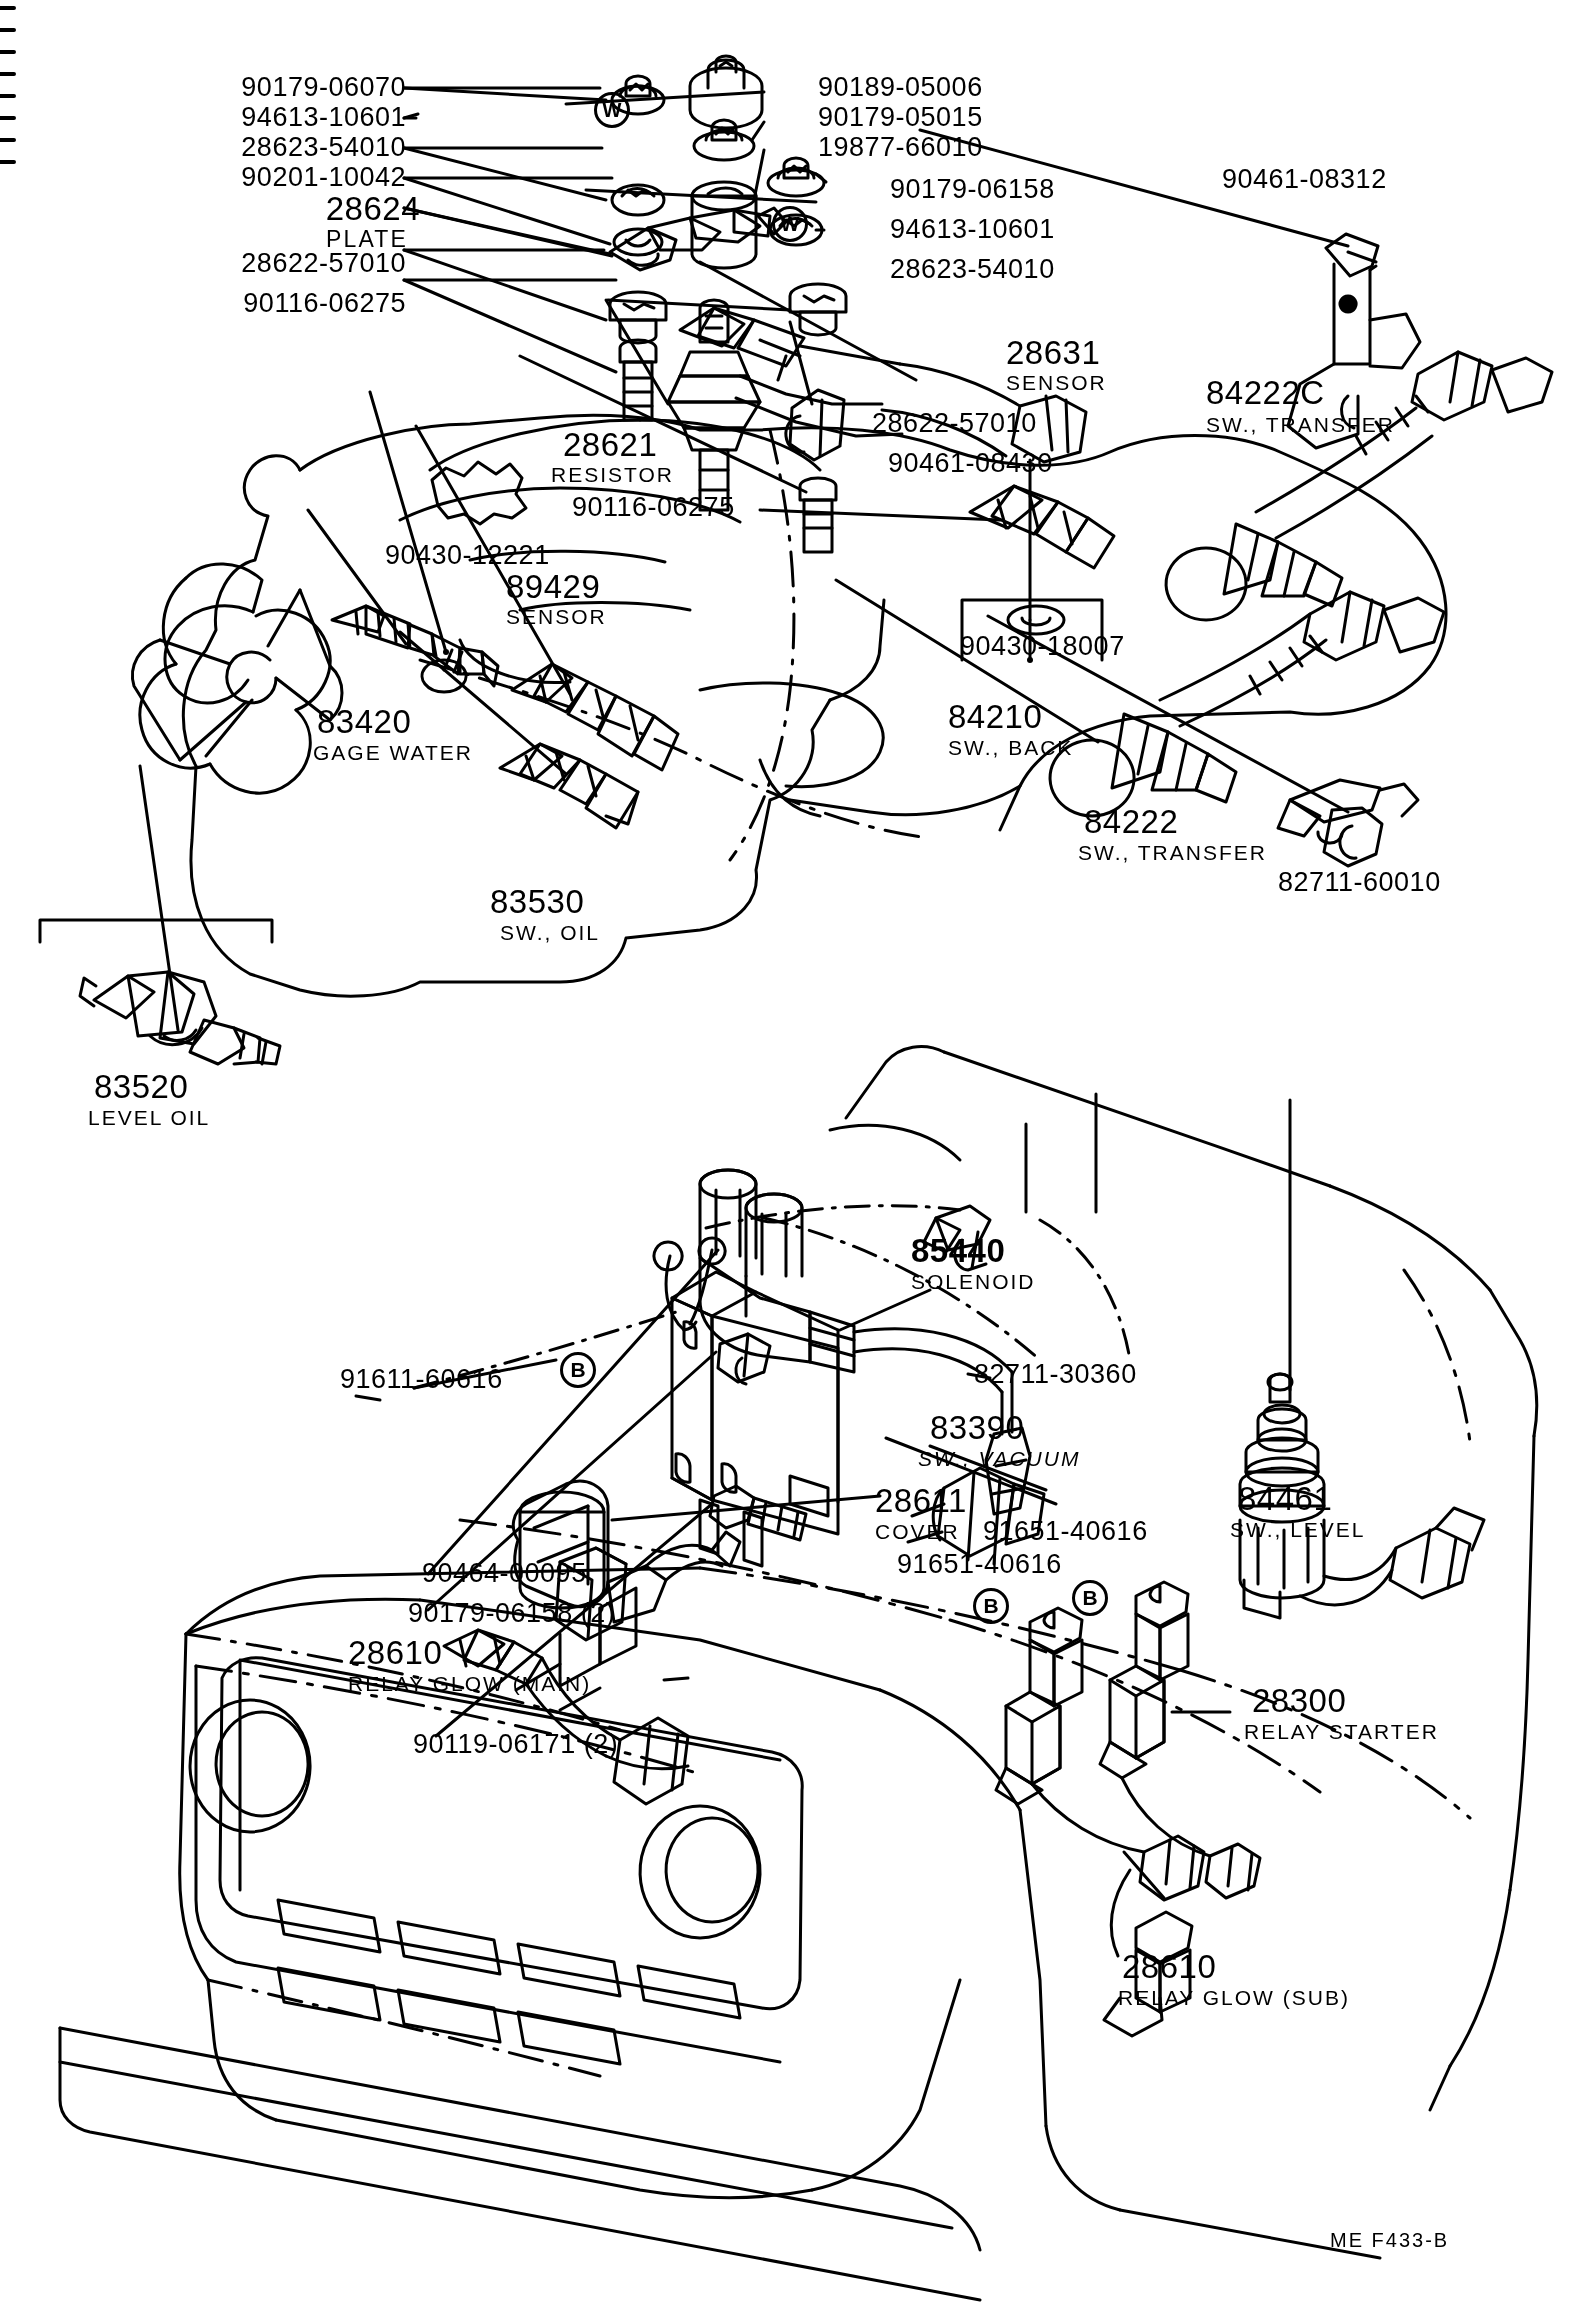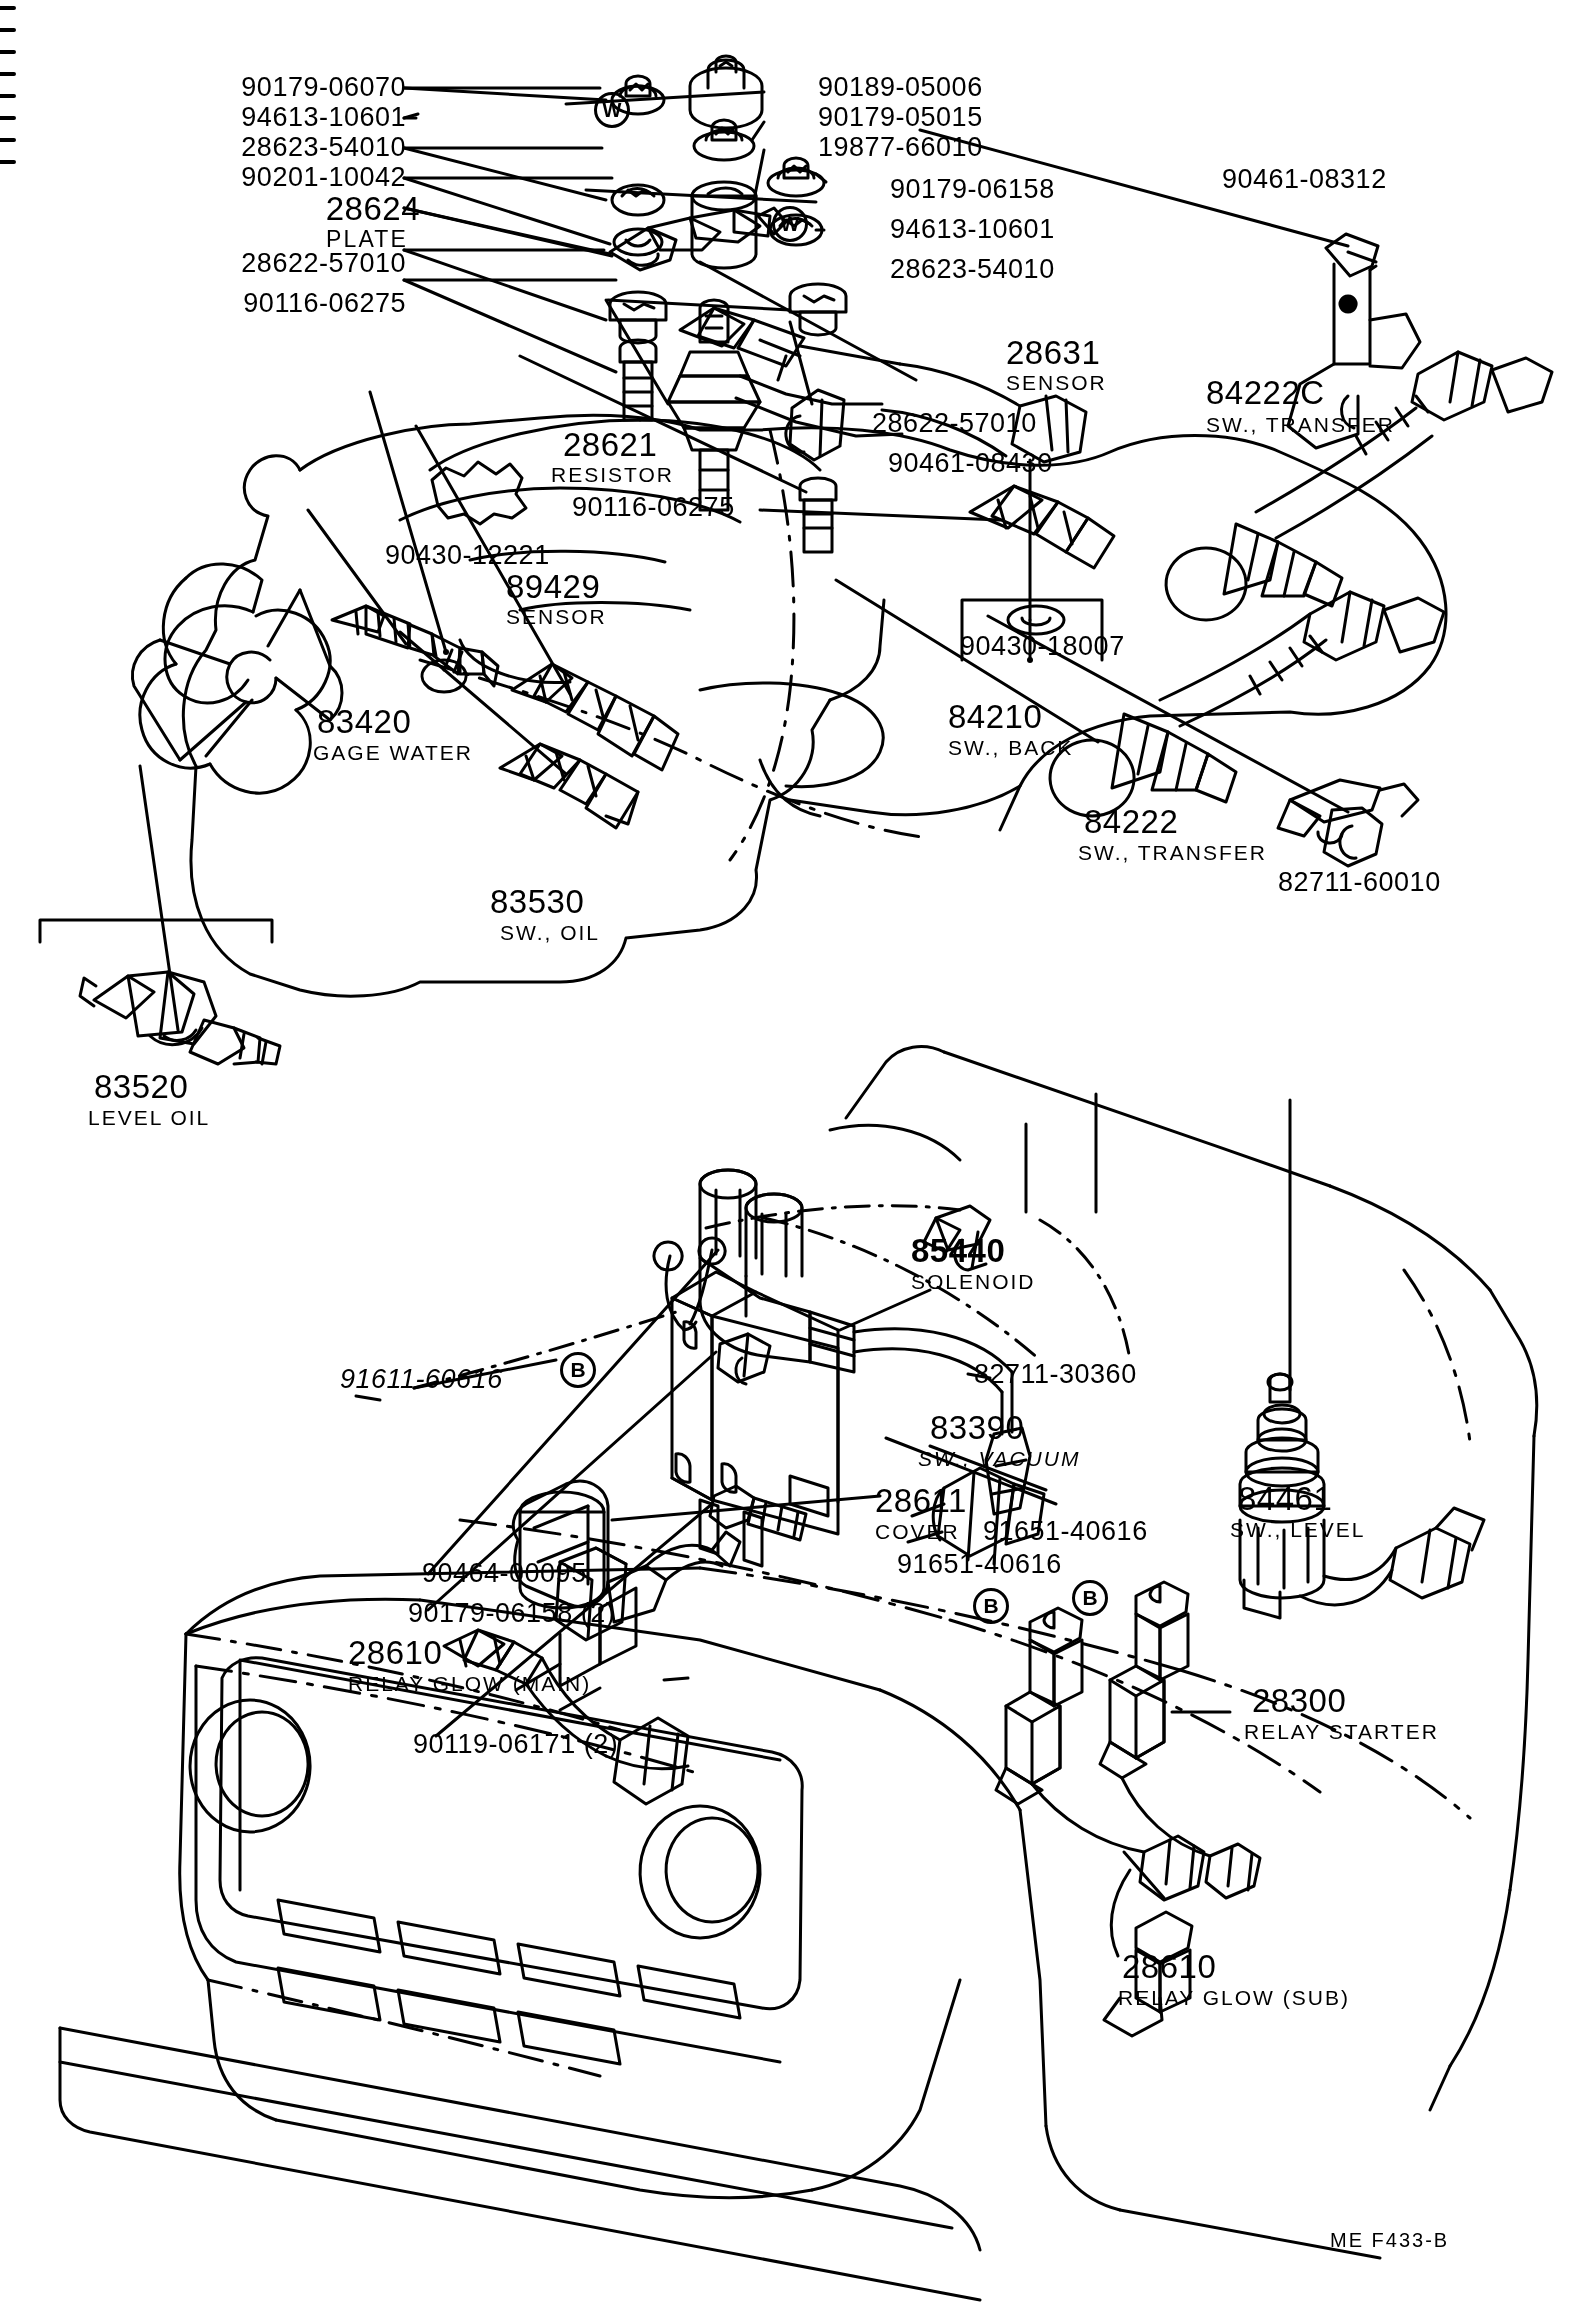--- a/index.html
+++ b/index.html
@@ -662,21 +662,21 @@
     <div class="lbl sub-sm" style="left:88px;top:1107px;">LEVEL  OIL</div>
 
     <div class="wcirc" style="left:594px;top:92px;">W</div>
     <div class="wcirc" style="left:772px;top:206px;">W</div>
   </div>
 
   <div>
     <div class="lbl pn-lg" style="left:911px;top:1234px;font-weight:bold;">85440</div>
     <div class="lbl sub-sm" style="left:911px;top:1271px;">SOLENOID</div>
 
-    <div class="lbl pn" style="left:340px;top:1366px;font-style:italic;">91611-60616</div>
+    <div class="lbl pn" style="left:340px;top:1366px;">91611-60616</div>
 
     <div class="lbl pn" style="left:974px;top:1361px;">82711-30360</div>
 
     <div class="lbl pn-lg" style="left:930px;top:1411px;">83390</div>
     <div class="lbl sub-sm" style="left:918px;top:1448px;font-style:italic;">SW., VACUUM</div>
 
     <div class="lbl pn-lg" style="left:875px;top:1484px;">28611</div>
     <div class="lbl sub-sm" style="left:875px;top:1521px;">COVER</div>
 
     <div class="lbl pn" style="left:983px;top:1518px;">91651-40616</div>

